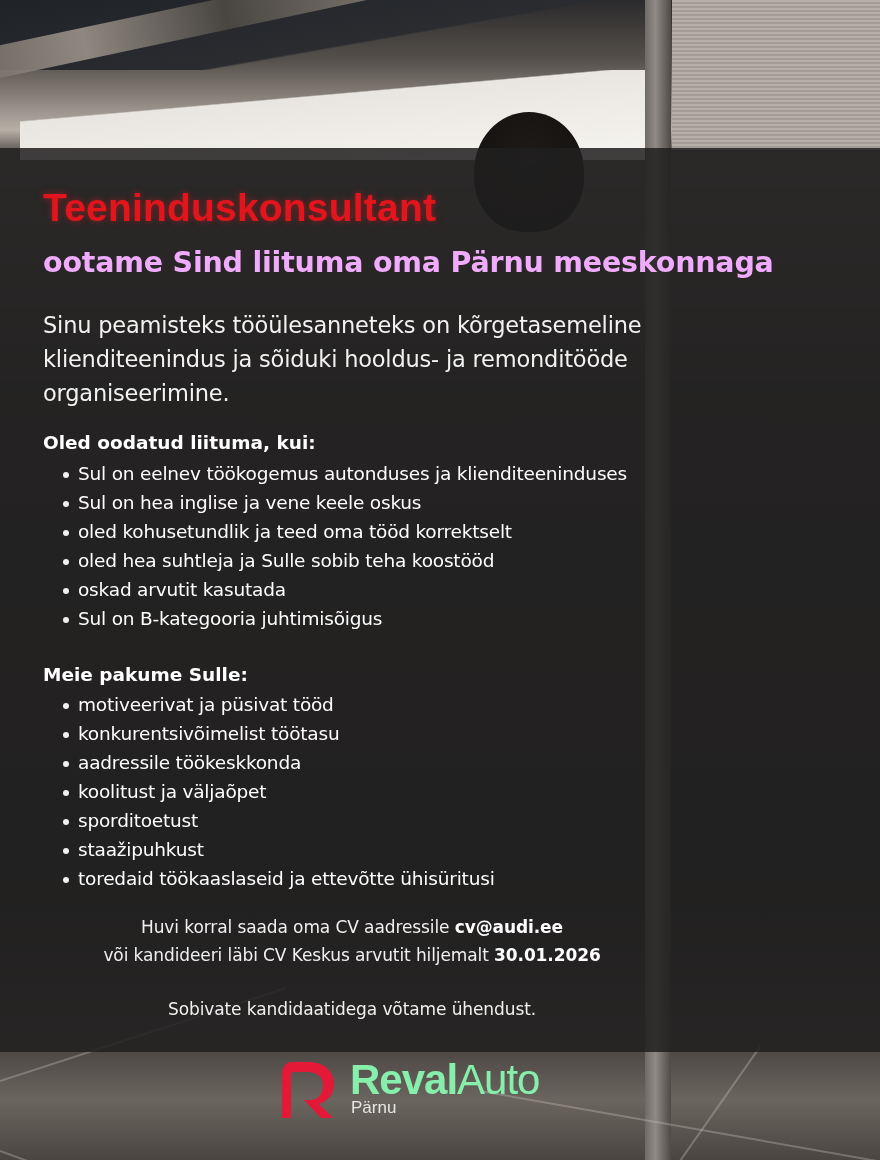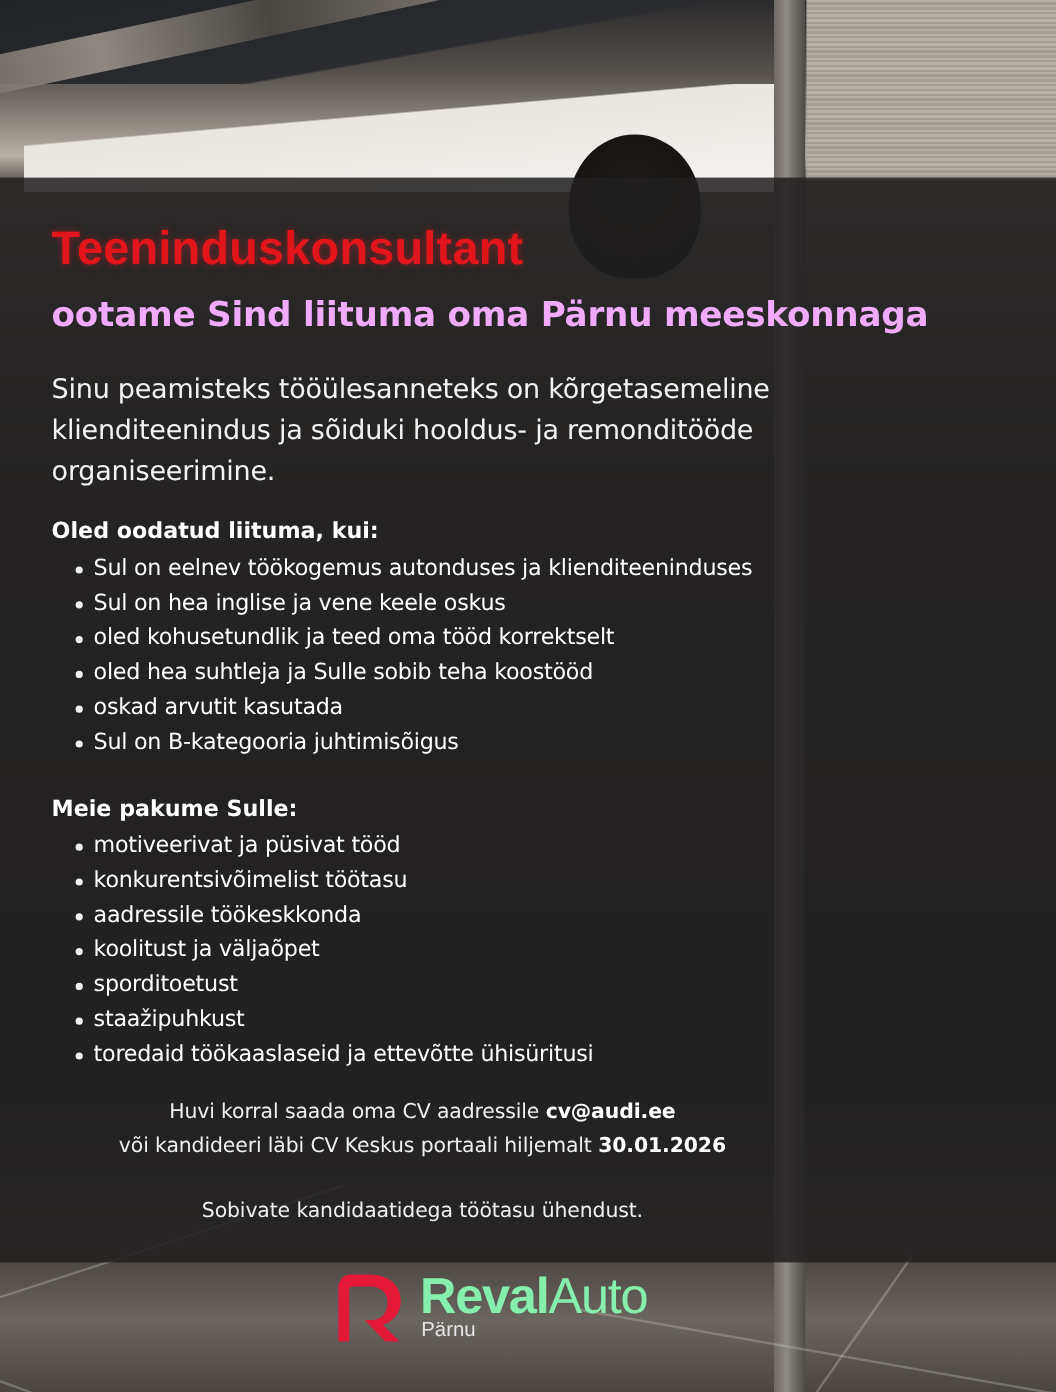--- a/index.html
+++ b/index.html
@@ -184,24 +184,24 @@
     <li><span class="dot"></span><span>staažipuhkust</span></li>
     <li><span class="dot"></span><span>toredaid töökaaslaseid ja ettevõtte ühisüritusi</span></li>
   </ul>
 </div>
 
 <div class="cta" style="top:913px;">
   <div>
     <span>Huvi korral saada oma CV aadressile </span><b>cv@audi.ee</b>
   </div>
   <div>
-    <span>või kandideeri läbi CV Keskus portaali hiljemalt </span><b>30.01.2026</b>
+    <span>või kandideeri läbi CV Keskus arvutit hiljemalt </span><b>30.01.2026</b>
   </div>
 </div>
-<div class="cta" style="top:995px;">Sobivate kandidaatidega töötasu ühendust.</div>
+<div class="cta" style="top:995px;">Sobivate kandidaatidega võtame ühendust.</div>
 
 <div class="logo">
   <svg class="mark" viewBox="0 0 58 60">
     <path d="M4 2 H28 C44 2 54 11 54 24 C54 34 48 41 39 44 L53 58 H41 L24 40 H30 C38 40 43 34 43 25 C43 17 37 12 28 12 H14 C12 12 11 13 11 15 V58 H2 V14 C2 7 6 2 12 2 Z" fill="#e31937"></path>
     <path d="M11 58 V22 C11 20 12 19 14 19 H27 C32 19 35 22 35 26 C35 30 32 32 28 32 H20 V58 Z" fill="#e31937" opacity="0"></path>
   </svg>
   <div class="brand"><span class="b1">Reval</span><span class="b2">Auto</span></div>
   <div class="city">Pärnu</div>
 </div>
 

